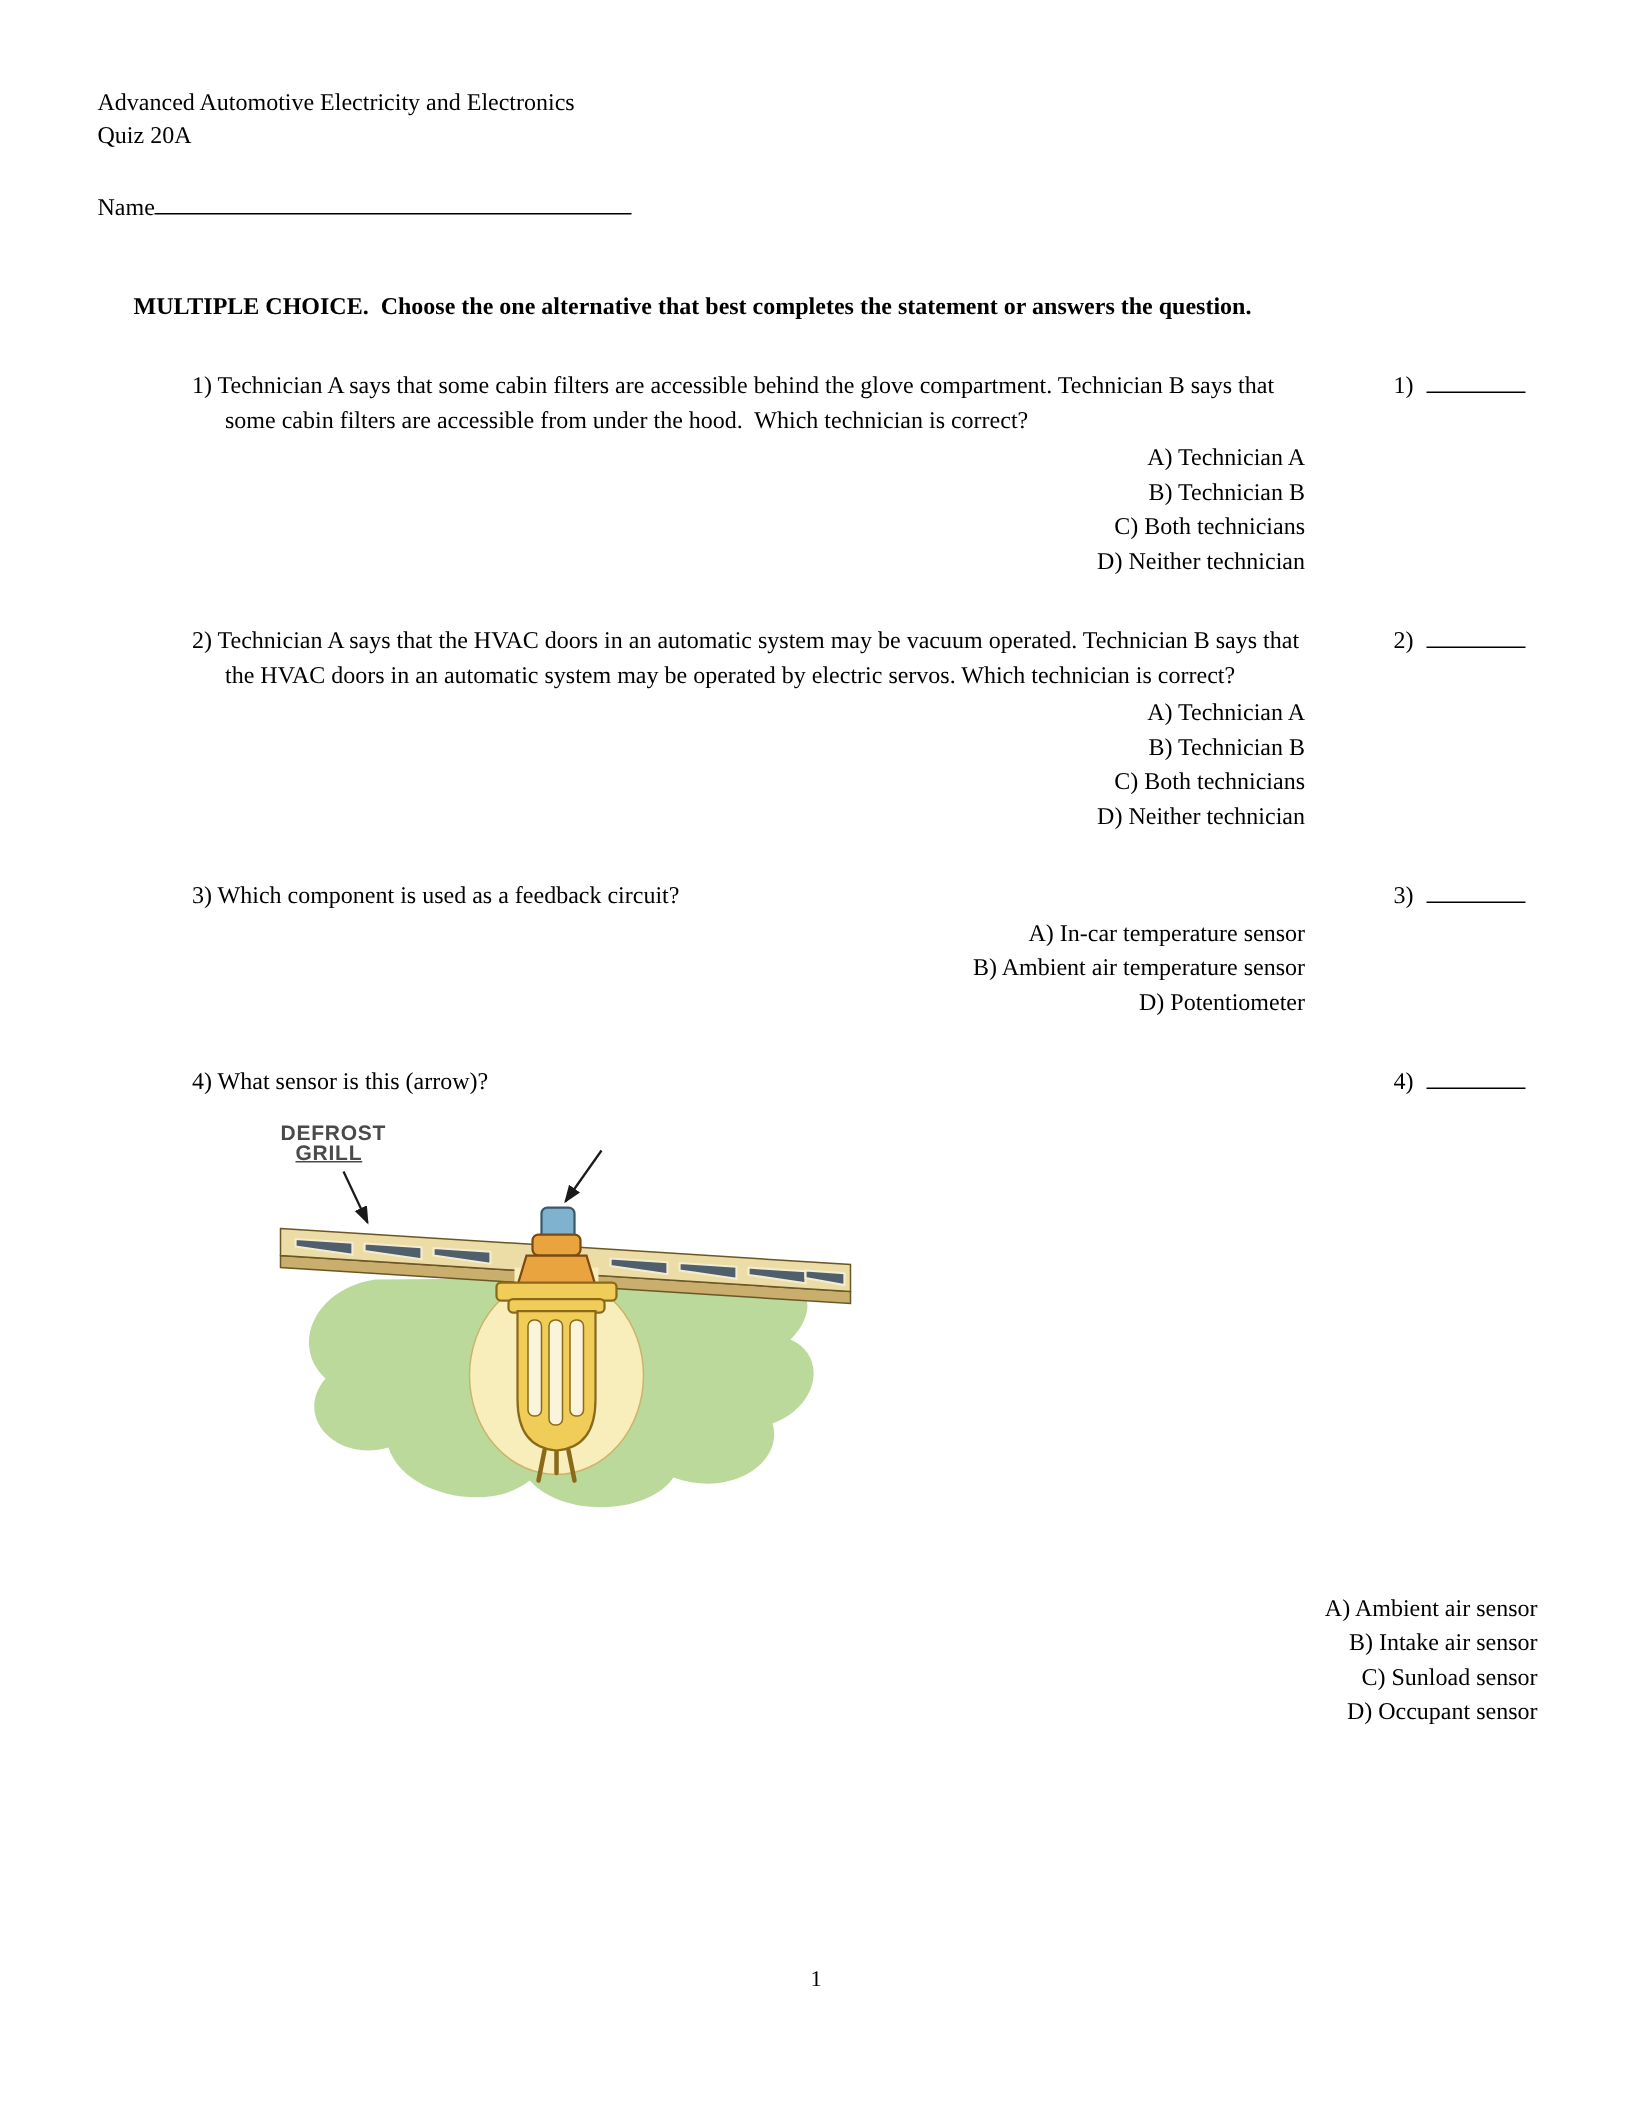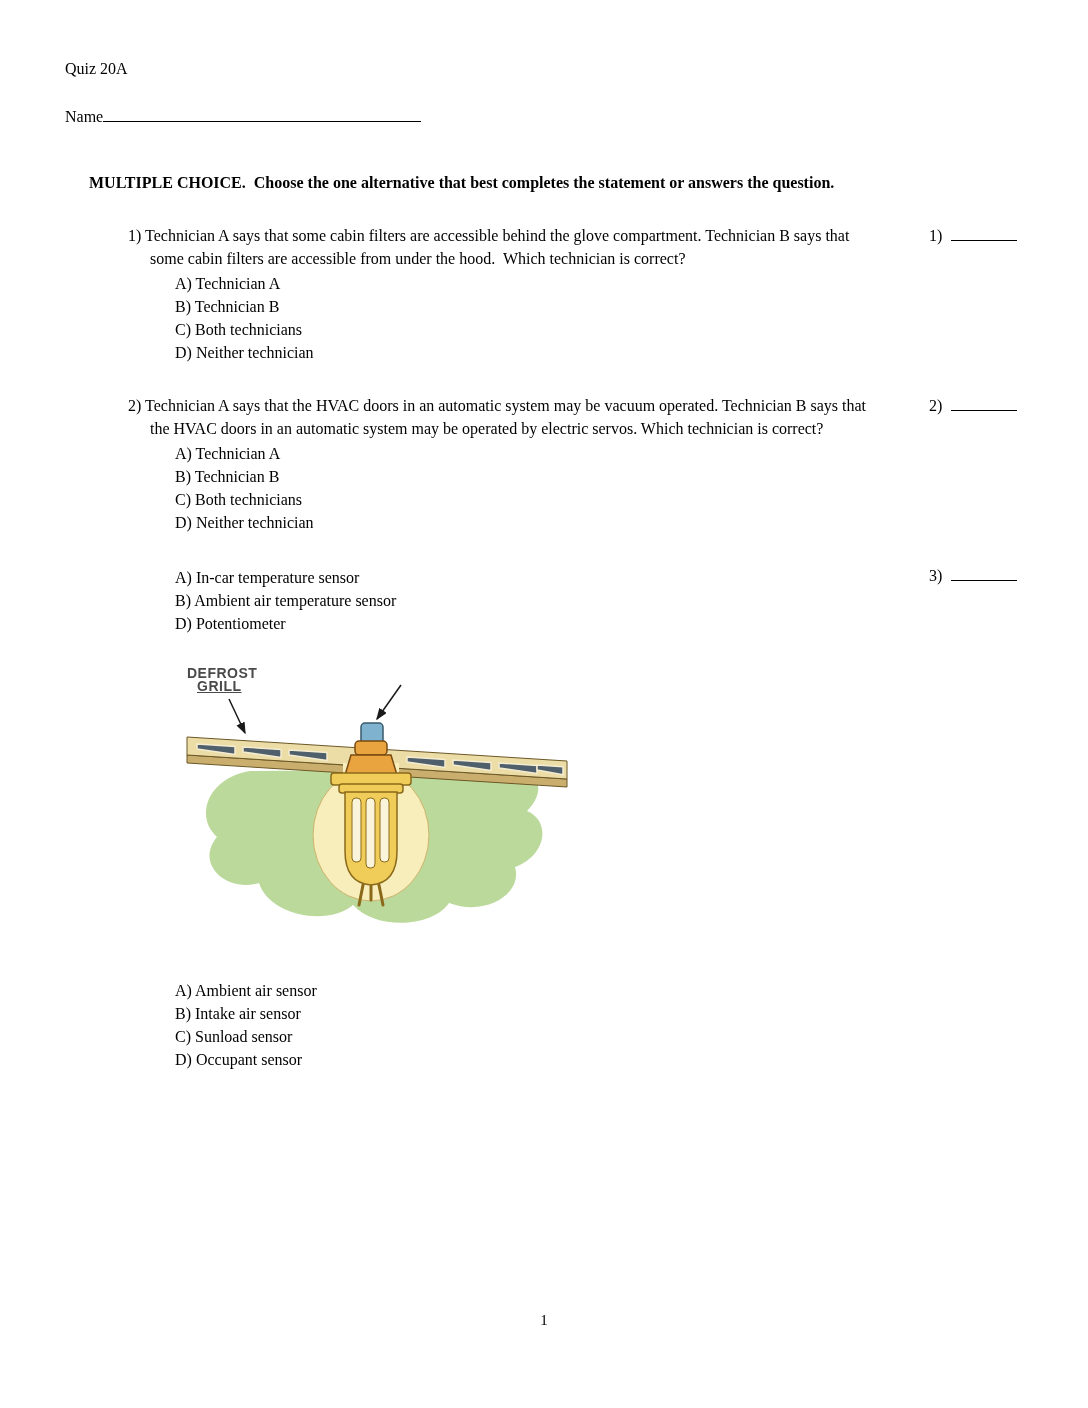--- a/index.html
+++ b/index.html
@@ -34,21 +34,21 @@
   .q-row { display: flex; justify-content: space-between; align-items: flex-start; }
   .q-body { width: 742px; flex: none; }
   .q-text {
     margin: 0;
     line-height: 23px;
     padding-left: 22px;
     text-indent: -22px;
     white-space: pre-wrap;
   }
   .options { margin-top: 2px; margin-left: 47px; }
-  .option { margin: 0; line-height: 23px; white-space: pre-wrap; }
+  .option { margin: 0; line-height: 23px; white-space: pre-wrap; text-align: right; }
   .answer-cell {
     flex: none;
     width: 96px;
     display: flex;
     align-items: baseline;
     line-height: 23px;
   }
   .ans-line {
     display: inline-block;
     flex: none;
@@ -85,20 +85,21 @@
     text-align: center;
     font-size: 15px;
   }
 </style>
 </head>
 <body>
 
 <div class="page">
 
   <div class="title-block">
+    <p>Advanced Automotive Electricity and Electronics</p>
     <p>Quiz 20A</p>
   </div>
 
   <div class="name-row">
     <span>Name</span><span class="name-line"></span>
   </div>
 
   <p class="mc-header">MULTIPLE CHOICE.  Choose the one alternative that best completes the statement or answers the question.</p>
 
   <div class="question">
@@ -133,34 +134,44 @@
       <div class="answer-cell">
         <span>2)</span>
         <span class="ans-line"></span>
       </div>
     </div>
   </div>
 
   <div class="question">
     <div class="q-row">
       <div class="q-body">
+        <p class="q-text"><span>3)</span> <span>Which component is used as a feedback circuit?</span></p>
         <div class="options">
           <p class="option"><span>A)</span> <span>In-car temperature sensor</span></p>
           <p class="option"><span>B)</span> <span>Ambient air temperature sensor</span></p>
           <p class="option"><span>D)</span> <span>Potentiometer</span></p>
         </div>
       </div>
       <div class="answer-cell">
         <span>3)</span>
         <span class="ans-line"></span>
       </div>
     </div>
   </div>
 
   <div class="question">
+    <div class="q-row">
+      <div class="q-body">
+        <p class="q-text"><span>4)</span> <span>What sensor is this (arrow)?</span></p>
+      </div>
+      <div class="answer-cell">
+        <span>4)</span>
+        <span class="ans-line"></span>
+      </div>
+    </div>
 
     <div class="figure-wrap">
       <svg width="402" height="296" viewBox="0 0 402 296">
         <defs>
           <marker id="ah" markerWidth="10" markerHeight="8" refX="7" refY="3" orient="auto">
             <path d="M0,0 L8,3 L0,6 Z" fill="#1a1a1a"></path>
           </marker>
         </defs>
 
         <path d="M65,106 C25,112 8,150 32,172 C10,198 40,228 74,218 C84,250 142,262 168,240 C192,266 248,262 264,238 C302,252 338,228 330,202 C362,190 366,156 342,146 C364,124 352,100 322,104 Z" fill="#bcd99c"></path>

